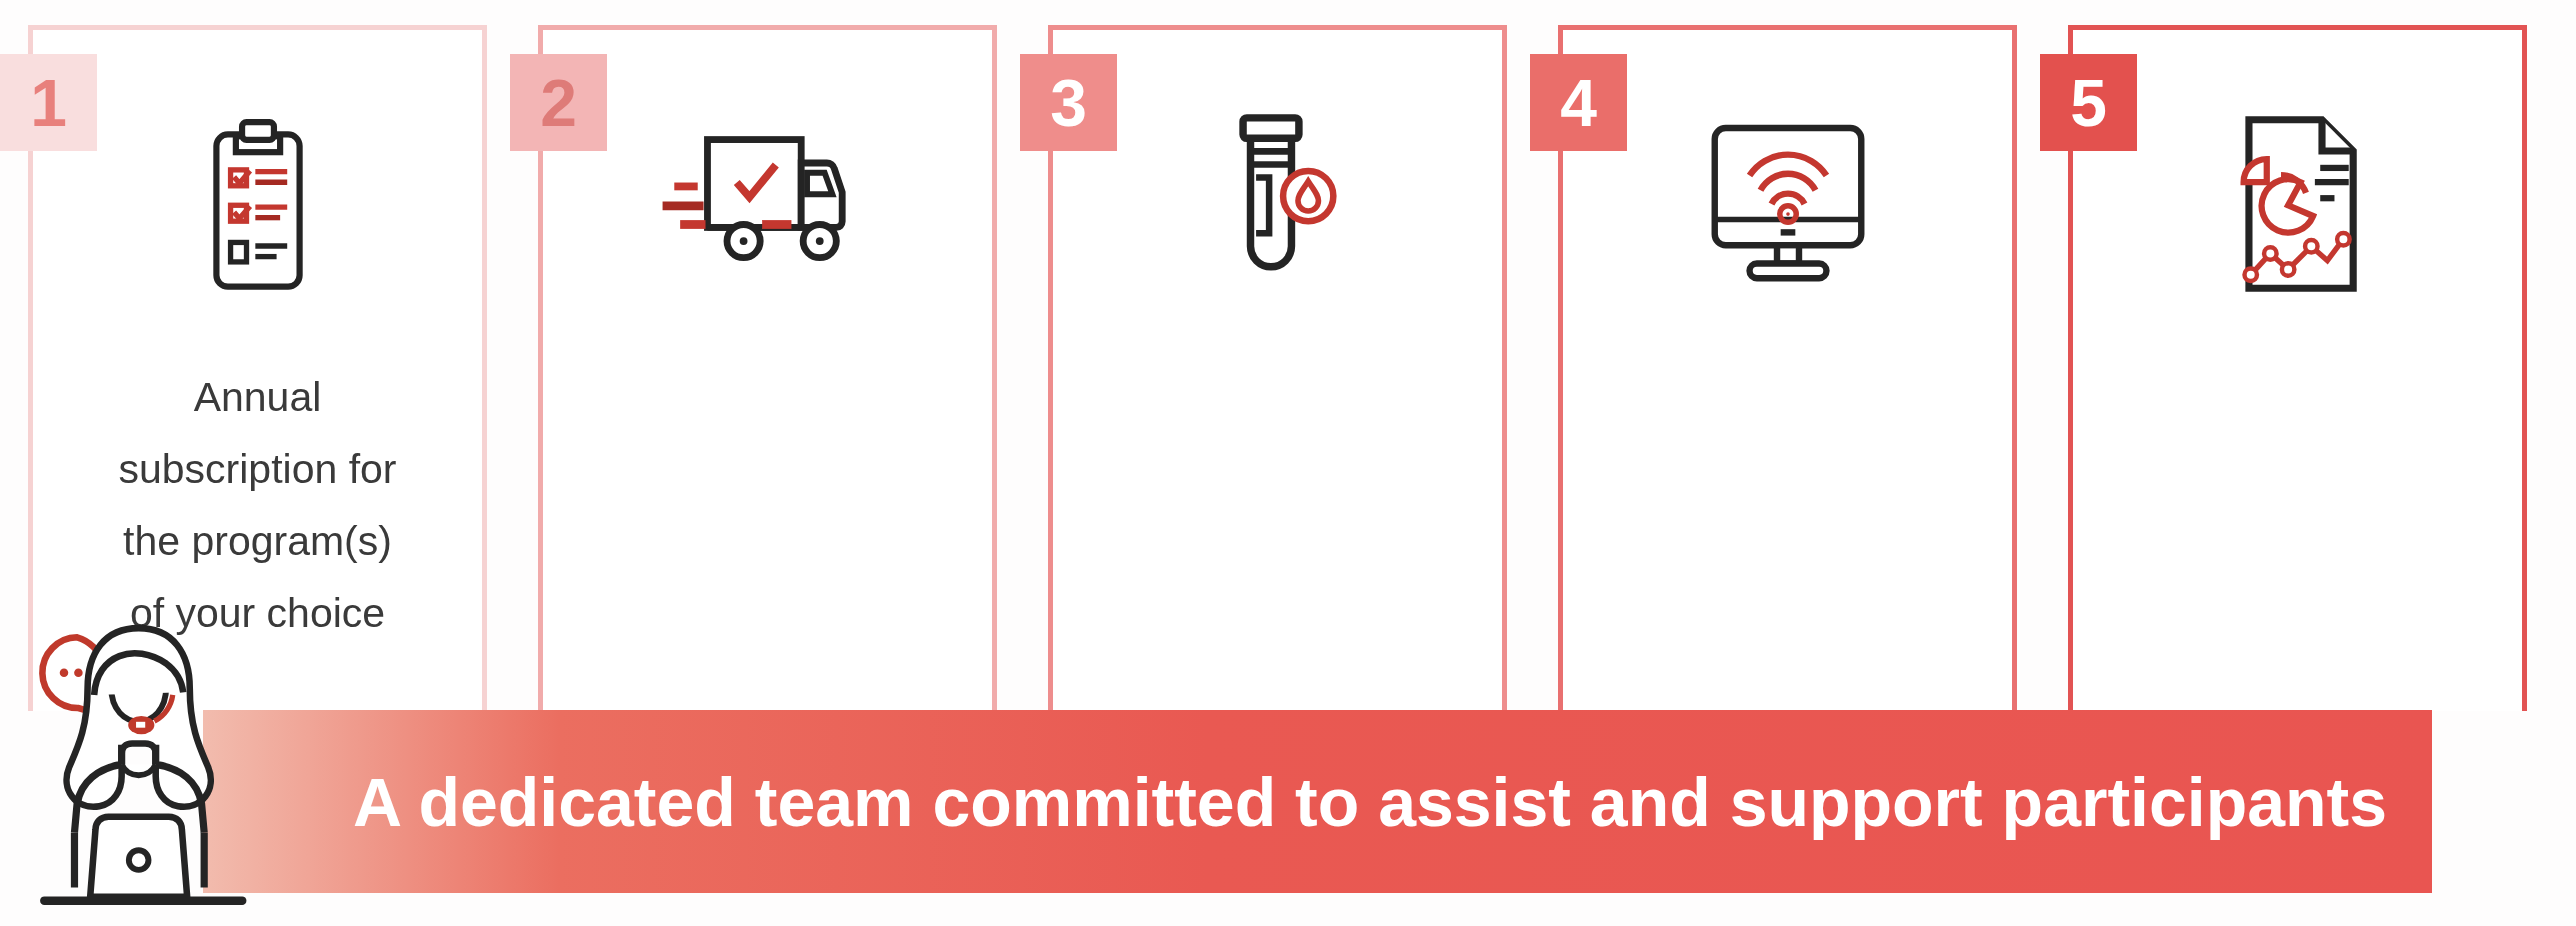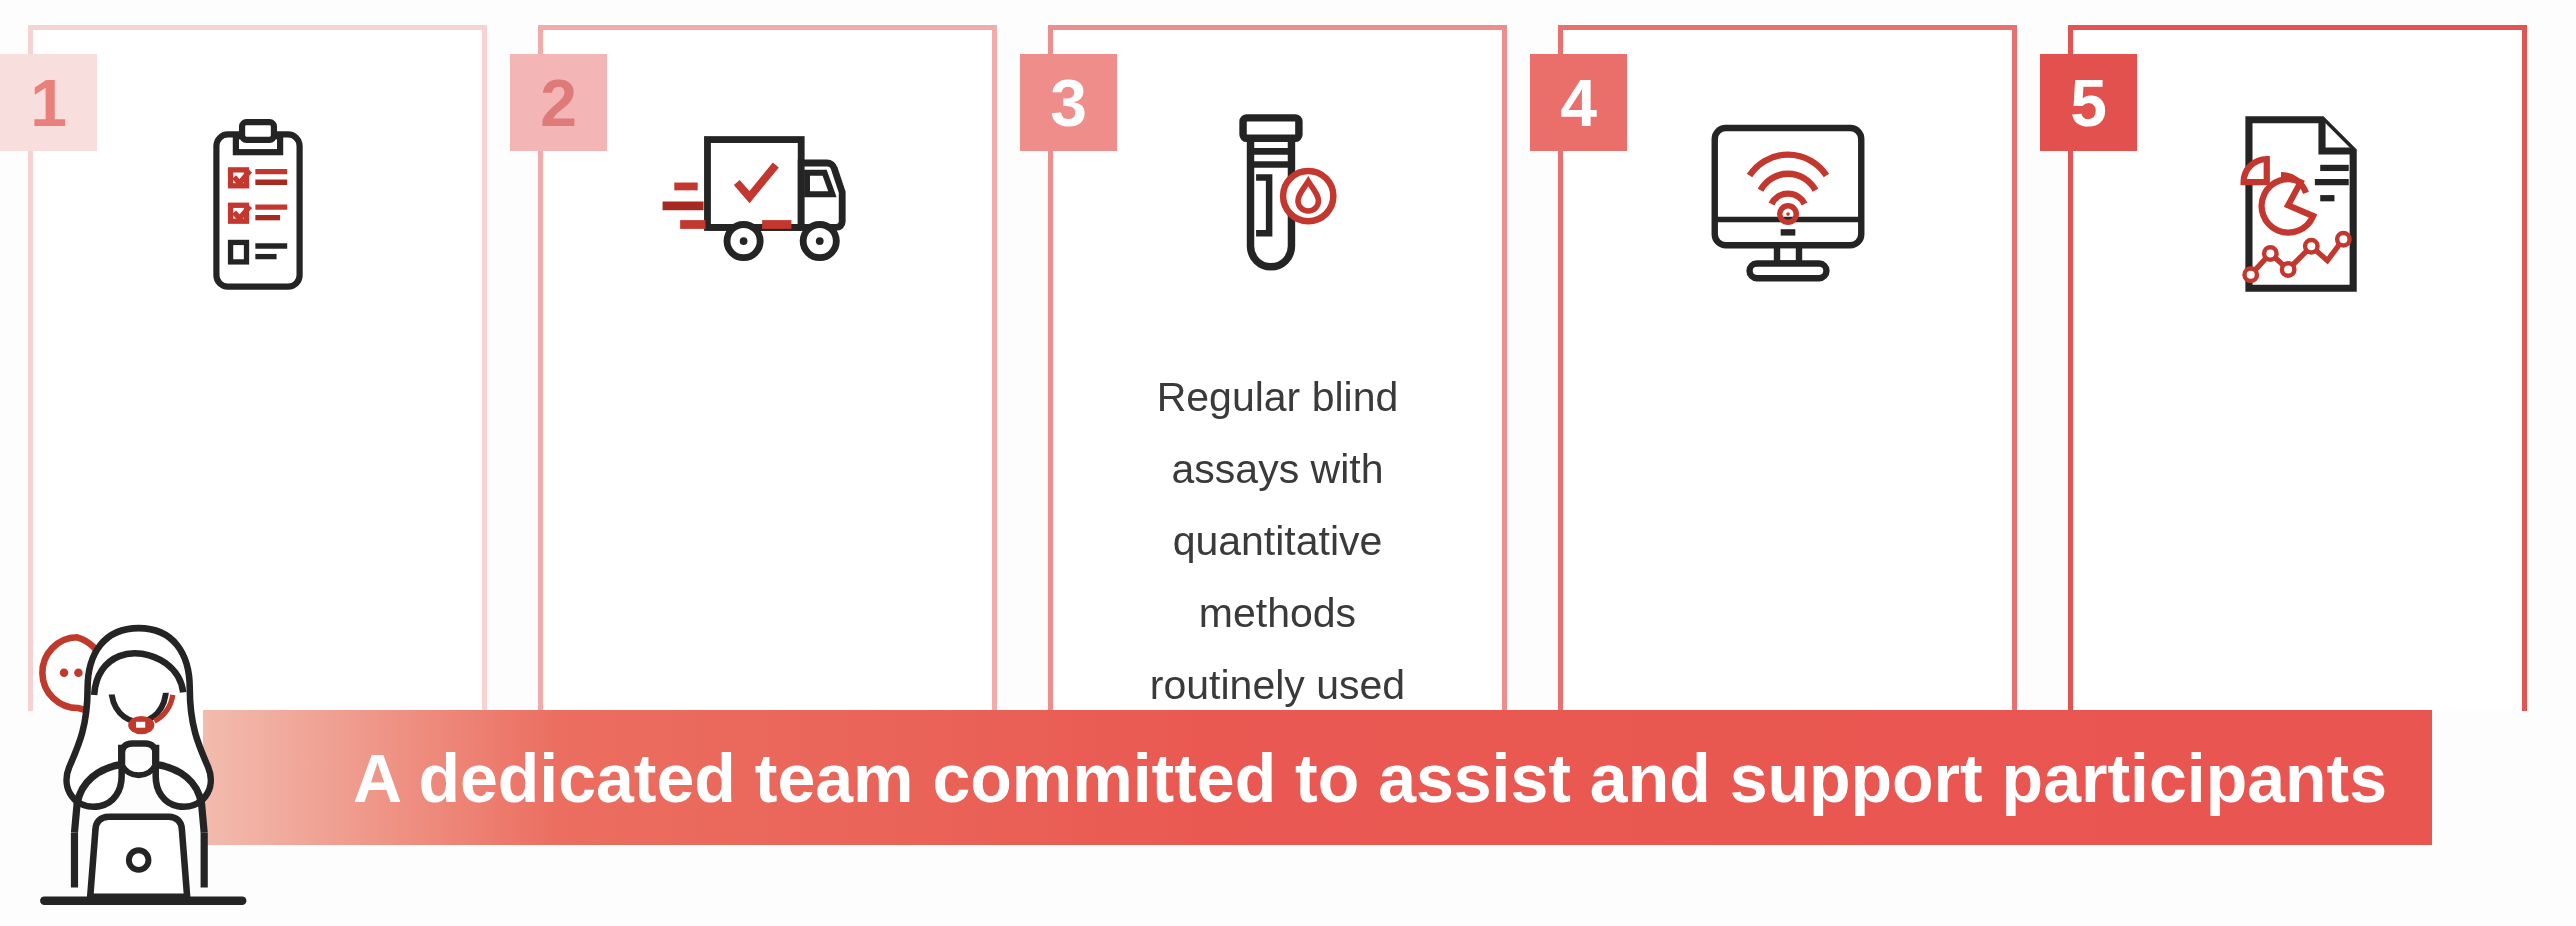--- a/index.html
+++ b/index.html
@@ -19,21 +19,21 @@
   .s1 .badge{background:#f9dede;color:#e8807c;}
   .s2 .badge{background:#f3b5b5;color:#de7b78;}
   .s3 .badge{background:#ef8d8b;color:#ffffff;}
   .s4 .badge{background:#ea6e6a;color:#ffffff;}
   .s5 .badge{background:#e3514e;color:#ffffff;}
   .step-icon{position:absolute;top:72px;left:0;right:0;height:203px;
              display:flex;align-items:center;justify-content:center;}
   .step-text{position:absolute;top:331px;left:6.6px;right:6.6px;text-align:center;
              font-size:41px;line-height:72px;color:#3a3a3a;white-space:pre-line;}
   
-  .banner{position:absolute;left:203px;top:710px;width:2229px;height:135px;
+  .banner{position:absolute;left:203px;top:710px;width:2229px;height:183px;
           background:linear-gradient(90deg,#f2bcae 0%,#eb6e60 16%,#e95952 45%,#e95551 100%);
           display:flex;align-items:center;justify-content:center;z-index:2;text-align:center;}
   .banner-text{color:#ffffff;font-size:68px;font-weight:700;padding-left:105px;white-space:nowrap;}
   
   .agent{position:absolute;left:26px;top:616px;width:226px;height:302px;z-index:3;}
 </style>
 </head>
 <body>
 
 <div class="stage">
@@ -51,20 +51,24 @@
         <line x1="52" y1="76" x2="88" y2="76" stroke="#a52a22" stroke-width="6"></line>
         <rect x="24" y="102" width="18" height="18" fill="none" stroke="#c4372f" stroke-width="6"></rect>
         <path d="M28,110 l6,7 l12,-14" fill="none" stroke="#c4372f" stroke-width="6"></path>
         <line x1="52" y1="104" x2="88" y2="104" stroke="#c4372f" stroke-width="6"></line>
         <line x1="52" y1="116" x2="80" y2="116" stroke="#a52a22" stroke-width="6"></line>
         <rect x="24" y="144" width="18" height="22" fill="none" stroke="#242424" stroke-width="6"></rect>
         <line x1="52" y1="148" x2="88" y2="148" stroke="#242424" stroke-width="6"></line>
         <line x1="52" y1="160" x2="76" y2="160" stroke="#242424" stroke-width="6"></line>
       </svg>
     </div>
+    <div class="step-text">Annual
+subscription for
+the program(s)
+of your choice</div>
   </div>
 
   <div class="step s2">
     <div class="badge">2</div>
     <div class="step-icon">
       <svg width="216" height="164" viewBox="0 0 220 168">
         <rect x="48" y="18" width="96" height="90" fill="#fff" stroke="#242424" stroke-width="7"></rect>
         <path d="M78,62 l13,15 l27,-33" fill="none" stroke="#c4372f" stroke-width="8"></path>
         <path d="M144,42 h26 a8,8 0 0 1 8,6 l8,24 v30 a6,6 0 0 1 -6,6 h-36 z" fill="#fff" stroke="#242424" stroke-width="7"></path>
         <path d="M150,52 h18 l8,22 h-26 z" fill="#fff" stroke="#242424" stroke-width="6"></path>
@@ -87,25 +91,20 @@
       <svg width="121" height="187" viewBox="0 0 130 200">
         <path d="M36,28 v118 a22,22 0 0 0 44,0 v-118" fill="#fff" stroke="#242424" stroke-width="8"></path>
         <rect x="28" y="8" width="60" height="22" rx="4" fill="#fff" stroke="#242424" stroke-width="8"></rect>
         <line x1="36" y1="44" x2="80" y2="44" stroke="#242424" stroke-width="7"></line>
         <line x1="36" y1="58" x2="80" y2="58" stroke="#242424" stroke-width="7"></line>
         <path d="M42,72 h14 v60 h-14" fill="none" stroke="#242424" stroke-width="7"></path>
         <circle cx="98" cy="92" r="27" fill="#fff" stroke="#c4372f" stroke-width="7"></circle>
         <path d="M98,76 c-7,11 -11,15 -11,21 a11,11 0 0 0 22,0 c0,-6 -4,-10 -11,-21 z" fill="none" stroke="#c4372f" stroke-width="6"></path>
       </svg>
     </div>
-    <div class="step-text">Regular blind
-assays with
-quantitative
-methods
-routinely used</div>
   </div>
 
   <div class="step s4">
     <div class="badge">4</div>
     <div class="step-icon">
       <svg width="184" height="174" viewBox="0 0 200 190">
         <rect x="20" y="12" width="160" height="128" rx="12" fill="#fff" stroke="#242424" stroke-width="7"></rect>
         <line x1="20" y1="112" x2="180" y2="112" stroke="#242424" stroke-width="6"></line>
         <line x1="92" y1="126" x2="108" y2="126" stroke="#242424" stroke-width="7"></line>
         <path d="M58,64 a50,50 0 0 1 84,0" fill="none" stroke="#c4372f" stroke-width="7"></path>

